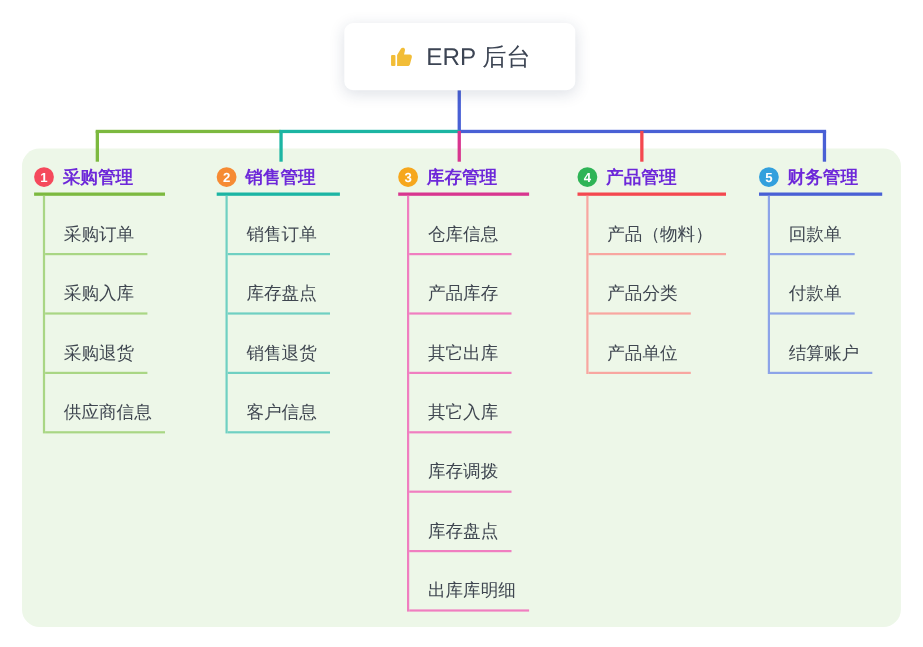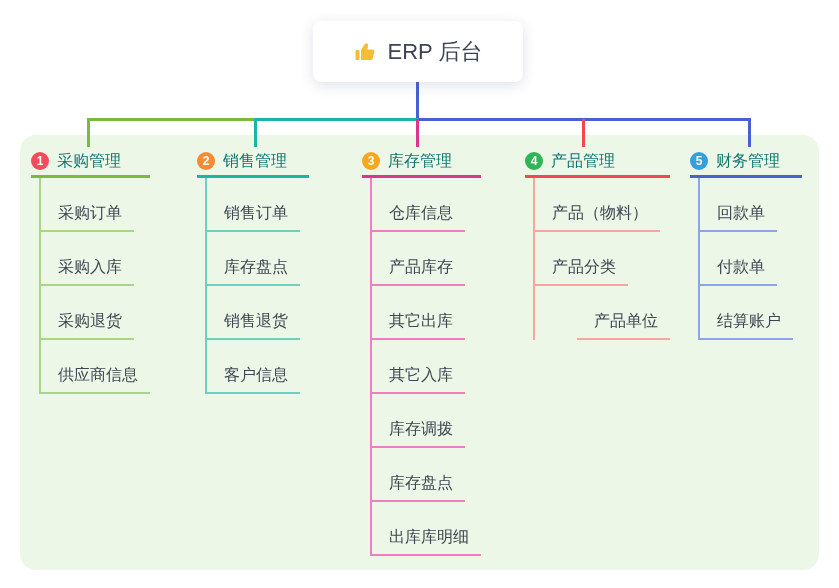--- a/index.html
+++ b/index.html
@@ -10,21 +10,21 @@
   .root-node{position:absolute;left:313px;top:21px;width:210px;height:61px;background:#ffffff;
              border-radius:8px;box-shadow:0 3px 14px rgba(30,50,90,.15);
              display:flex;align-items:center;justify-content:center;gap:10px;
              font-size:22px;color:#3c4453;font-weight:500;z-index:3;}
   .line{position:absolute;z-index:1;}
   .branch{position:absolute;top:147px;z-index:2;}
   .topic{display:flex;align-items:center;gap:8px;height:28px;min-width:112px;
          border-bottom:3px solid #999;padding-bottom:0;cursor:default;}
   .badge{width:18px;height:18px;border-radius:50%;color:#fff;font-size:12px;font-weight:bold;
          display:flex;align-items:center;justify-content:center;flex:0 0 18px;}
-  .topic-label{font-size:16px;color:#0f766e;white-space:nowrap;}
+  .topic-label{font-size:16px;color:#6d28d9;white-space:nowrap;font-weight:bold;}
   .children{margin-left:8px;border-left:2px solid #ccc;}
   .child-row{height:54px;display:flex;align-items:flex-end;}
   .child{font-size:16px;color:#3f4650;border-bottom:2px solid #ccc;
          padding:0 12px 6px 17px;white-space:nowrap;}
   .root-icon-svg{display:block;}
 </style>
 </head>
 <body>
 
 <div class="canvas">
@@ -128,21 +128,21 @@
           <span class="topic-label">产品管理</span>
         </div>
         <div class="children" style="border-left-color: rgb(248, 166, 160);">
           <div class="child-row">
             <div class="child" style="border-bottom-color: rgb(248, 166, 160);">产品（物料）</div>
           </div>
           <div class="child-row">
             <div class="child" style="border-bottom-color: rgb(248, 166, 160);">产品分类</div>
           </div>
           <div class="child-row">
-            <div class="child" style="border-bottom-color: rgb(248, 166, 160); margin-left: 42px;">产品单位</div>
+            <div class="child" style="border-bottom-color: rgb(248, 166, 160);">产品单位</div>
           </div>
         </div>
       </div>
       <div class="branch" style="left: 690px;">
         <div class="topic" style="border-bottom-color: rgb(73, 96, 213);">
           <span class="badge" style="background: rgb(51, 160, 221);">5</span>
           <span class="topic-label">财务管理</span>
         </div>
         <div class="children" style="border-left-color: rgb(141, 164, 232);">
           <div class="child-row">

